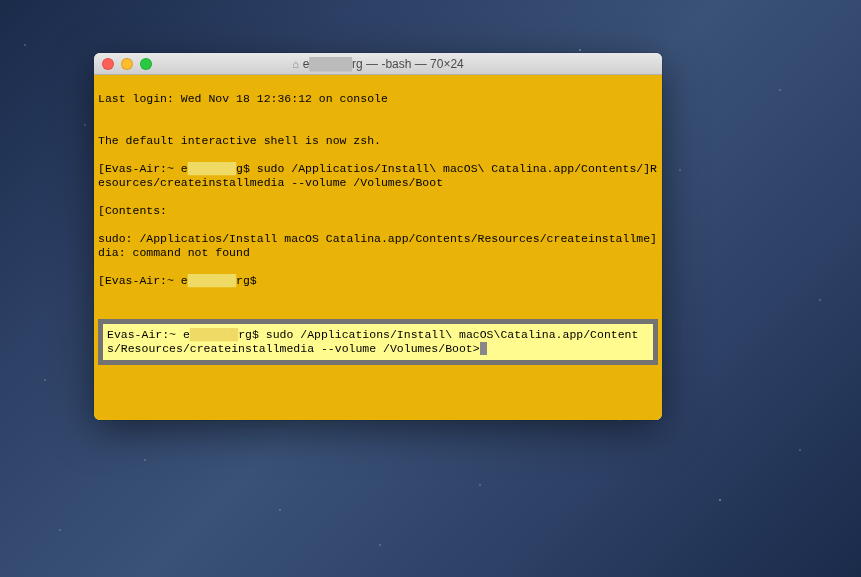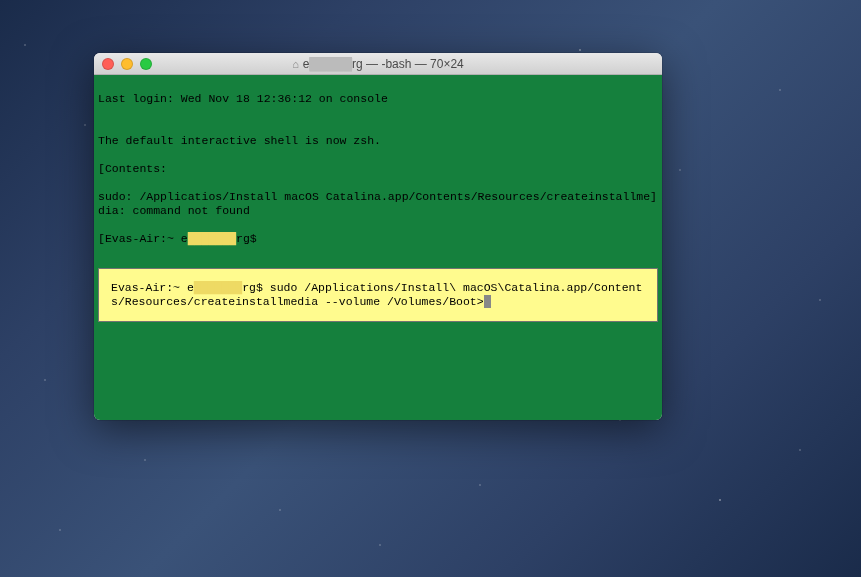--- a/index.html
+++ b/index.html
@@ -89,47 +89,47 @@
       display: inline-flex;
       font-size: 11px;
       color: #888;
     }
     .redact-title {
       background: #bbb;
       color: #bbb;
       border-radius: 1px;
     }
     .terminal-body {
-      background: #15803d;
+      background: #eab308;
       height: calc(100% - 22px);
       padding: 3px 4px;
       font-family: "Menlo", "Monaco", "Courier New", monospace;
       font-size: 11.5px;
       line-height: 14px;
       color: #000;
       white-space: pre;
       overflow: hidden;
     }
     .line {
       display: block;
       white-space: pre-wrap;
       word-break: break-all;
     }
     .redact {
       background: #eeda64;
       color: #eeda64;
     }
     .highlight-block {
       background: #fffb8e;
-      border: 1px solid #737373;
+      border: 5px solid #737373;
       display: block;
       white-space: pre-wrap;
       word-break: break-all;
-      padding: 12px;
-      margin-top: 8px;
+      padding: 4px;
+      margin-top: 17px;
     }
     .cursor-block {
       background: #888;
       display: inline-block;
       width: 7px;
       height: 13px;
       vertical-align: text-bottom;
     }
   </style>
 </head>
@@ -148,18 +148,19 @@
       <span class="home-icon">⌂</span>
       <span>
         <span>e</span><span class="redact-title">█████</span><span>rg — -bash — 70×24</span>
       </span>
     </div>
   </div>
   <div class="terminal-body">
 <span class="line">Last login: Wed Nov 18 12:36:12 on console</span>
 <span class="line"></span>
 <span class="line">The default interactive shell is now zsh.</span>
+<span class="line"><span>[Evas-Air:~ e</span><span class="redact">███████</span><span>g$ sudo /Applicatios/Install\ macOS\ Catalina.app/Contents/]Resources/createinstallmedia --volume /Volumes/Boot</span></span>
 <span class="line">[Contents:</span>
 <span class="line">sudo: /Applicatios/Install macOS Catalina.app/Contents/Resources/createinstallme]dia: command not found</span>
 <span class="line"><span>[Evas-Air:~ e</span><span class="redact">███████</span><span>rg$</span></span>
 <span class="highlight-block"><span>Evas-Air:~ e</span><span class="redact">███████</span><span>rg$ sudo /Applications/Install\ macOS\Catalina.app/Contents/Resources/createinstallmedia --volume /Volumes/Boot&gt;</span><span class="cursor-block"></span></span>
   </div>
 </div>
 
 </body></html>

